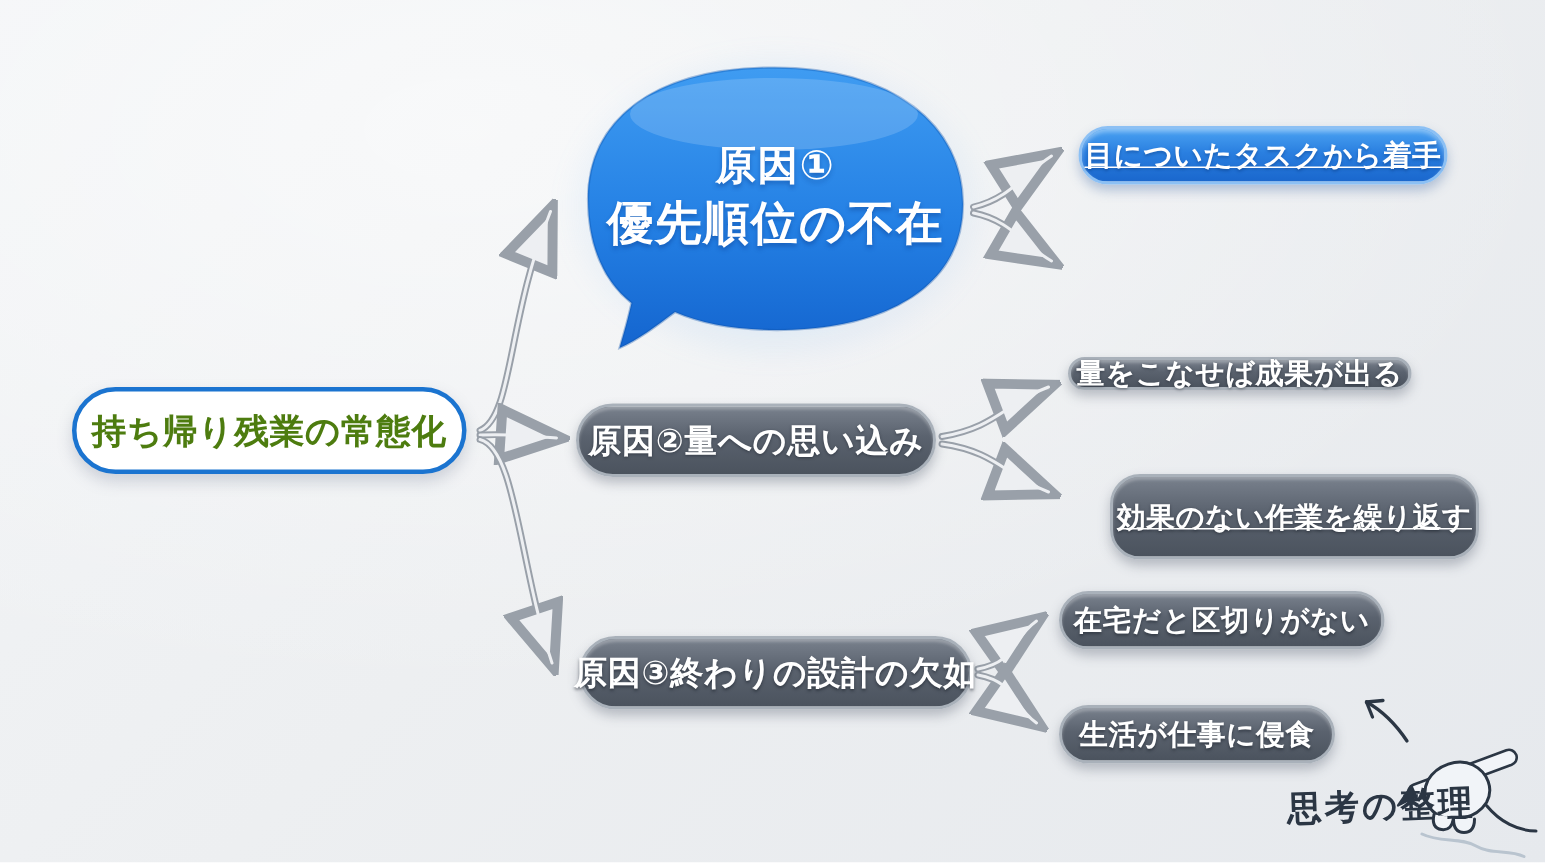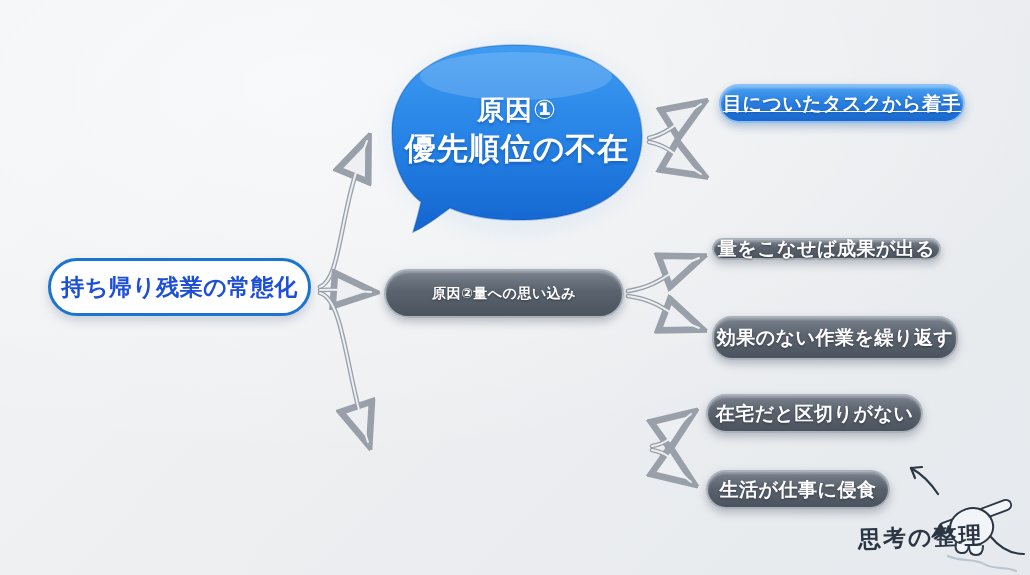--- a/index.html
+++ b/index.html
@@ -18,21 +18,21 @@
     box-sizing:border-box;
     font-weight:bold;
     white-space:nowrap;
     letter-spacing:.5px;
   }
   
   .pill-root{
     background:#ffffff;
     border:3px solid #1b74d0;
     border-radius:30px;
-    color:#1d4ed8;
+    color:#4d7c0f;
     font-size:23px;
     box-shadow:0 5px 10px rgba(90,105,130,.25), 0 0 0 1px rgba(255,255,255,.6) inset;
   }
   
   .pill-blue{
     background:linear-gradient(180deg,#4aa2f2 0%,#2a7fe0 45%,#1a67cd 100%);
     border:2px solid #8cc0f4;
     border-radius:20px;
     color:#ffffff;
     font-size:19px;
@@ -42,21 +42,21 @@
   }
   
   .pill-gray{
     background:linear-gradient(180deg,#79818d 0%,#5a626e 45%,#4b535e 100%);
     border:2px solid #a9b1ba;
     border-radius:26px;
     color:#ffffff;
     text-shadow:0 1px 2px rgba(20,25,35,.5);
     box-shadow:0 4px 8px rgba(80,90,105,.35), inset 0 2px 2px rgba(255,255,255,.25);
   }
-  .cause{font-size:14px;}
+  .cause{font-size:22px;}
   .gchild{font-size:19px;border-radius:20px;}
   
   .bubble-glow{
     position:absolute;left:372px;top:30px;width:290px;height:215px;
     border-radius:50%;
     background:radial-gradient(closest-side, rgba(110,175,245,.5), rgba(110,175,245,0));
     filter:blur(6px);
   }
   .bubble-text{
     position:absolute;left:400px;top:92px;width:234px;
@@ -174,20 +174,21 @@
     <span class="l1">原因①</span>
     <span class="l2">優先順位の不在</span>
   </div>
 
   <div class="node pill-root" style="left:48px;top:258px;width:263px;height:58px;">持ち帰り残業の常態化</div>
 
   <div class="node pill-blue" style="left:719px;top:84px;width:246px;height:39px;">目についたタスクから着手</div>
 
   <div class="node pill-gray cause" style="left:384px;top:269px;width:240px;height:49px;">原因②量への思い込み</div>
   <div class="node pill-gray gchild" style="left:712px;top:238px;width:229px;height:22px;">量をこなせば成果が出る</div>
-  <div class="node pill-gray gchild" style="left:712px;top:316px;width:246px;height:44px;">効果のない作業を繰り返す</div>
+  <div class="node pill-gray gchild" style="left:740px;top:316px;width:246px;height:57px;text-decoration:underline;">効果のない作業を繰り返す</div>
 
+  <div class="node pill-gray cause" style="left:386px;top:424px;width:262px;height:49px;">原因③終わりの設計の欠如</div>
   <div class="node pill-gray gchild" style="left:706px;top:394px;width:217px;height:39px;">在宅だと区切りがない</div>
   <div class="node pill-gray gchild" style="left:706px;top:470px;width:184px;height:39px;">生活が仕事に侵食</div>
 
   <div class="watermark">思考の整理</div>
 
 </div>
 
 </body></html>

